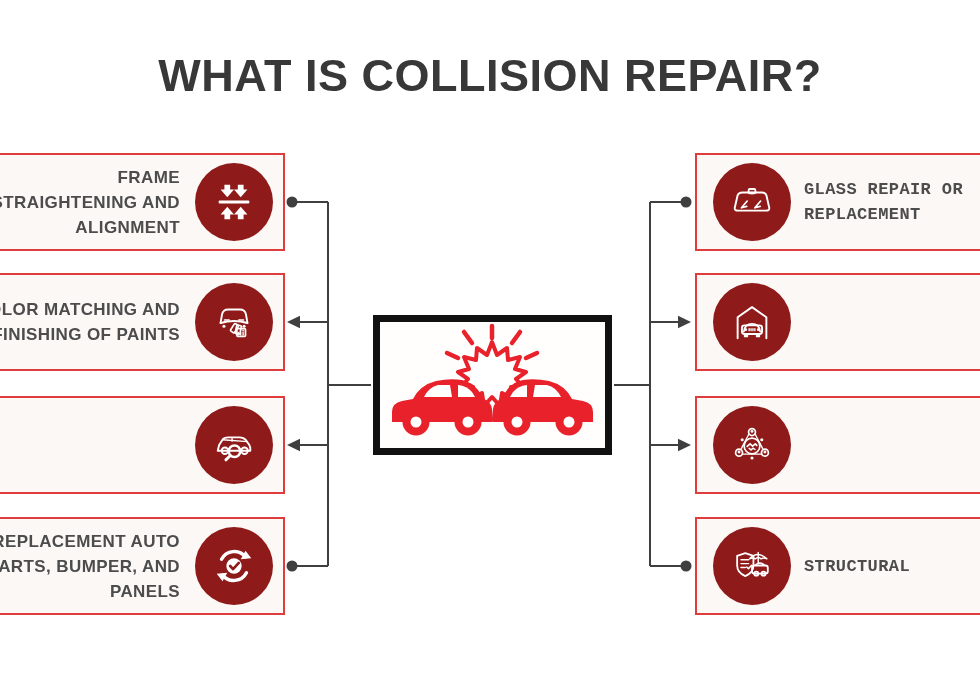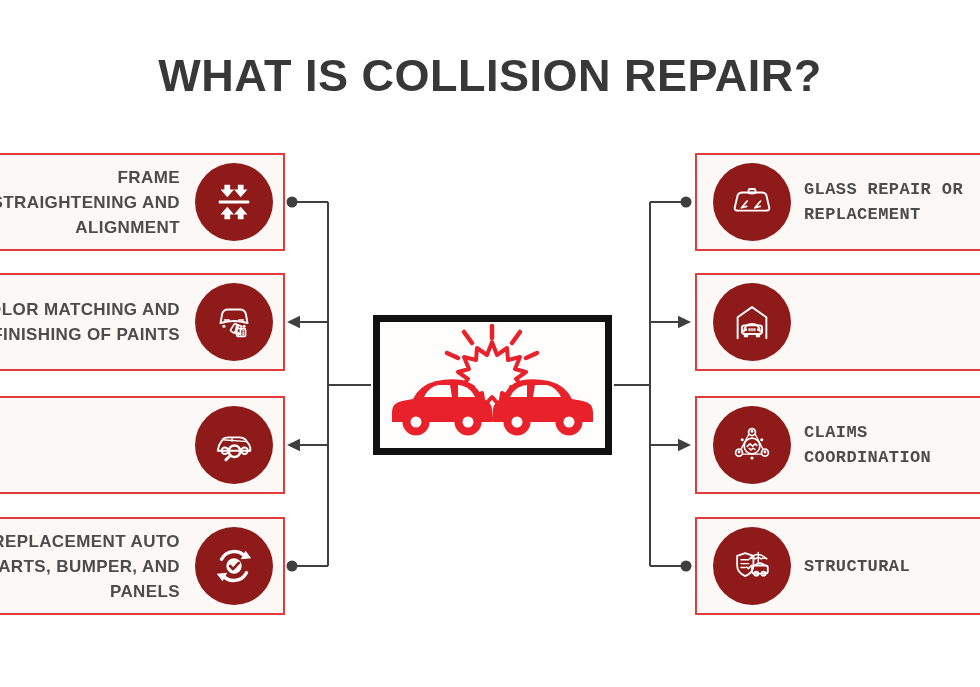--- a/index.html
+++ b/index.html
@@ -174,22 +174,20 @@
         <circle cx="10.5" cy="32" r="3.6"></circle>
         <circle cx="10.5" cy="31.3" r="1.5" fill="#fff" stroke="none"></circle>
         <circle cx="37.5" cy="32" r="3.6"></circle>
         <circle cx="37.5" cy="31.3" r="1.5" fill="#fff" stroke="none"></circle>
         <path d="M20.8 12.5 L13 27.5 M27.2 12.5 L35 27.5 M14 33.5 L34 33.5" stroke-width="1.4"></path>
         <circle cx="13.8" cy="18.6" r="1.6" fill="#fff" stroke="none"></circle>
         <circle cx="34.2" cy="18.6" r="1.6" fill="#fff" stroke="none"></circle>
         <circle cx="24" cy="37.5" r="1.6" fill="#fff" stroke="none"></circle>
       </svg>
     </div>
-    <div class="item-label">CLAIMS
-COORDINATION</div>
   </div>
 
   <div class="item-box right" style="top:517px">
     <div class="icon-circle">
       <svg width="46" height="46" viewBox="0 0 48 48" fill="none" stroke="#fff" stroke-width="1.9" stroke-linecap="round" stroke-linejoin="round">
         <path d="M8.5 13.5 L17 10.5 L25.5 13.5 L25.5 23.5 Q25.5 31 17 34.5 Q8.5 31 8.5 23.5 Z"></path>
         <path d="M12.5 17.5 h8 M12.5 21.5 h8 M12.5 25.5 h4.5" stroke-width="1.5"></path>
         <path d="M18.5 25 l1.8 1.8 3 -3.4" stroke-width="1.6"></path>
         <path d="M21.5 16.5 Q29.5 7.5 39.5 16.5 Q36.5 14.8 33.5 16.5 Q30.5 13.8 27.5 16.5 Q24.5 14.8 21.5 16.5 Z" stroke-width="1.6"></path>
         <path d="M30.5 10 L30.5 16.5 M30.5 16.5 L30.5 21" stroke-width="1.5"></path>

